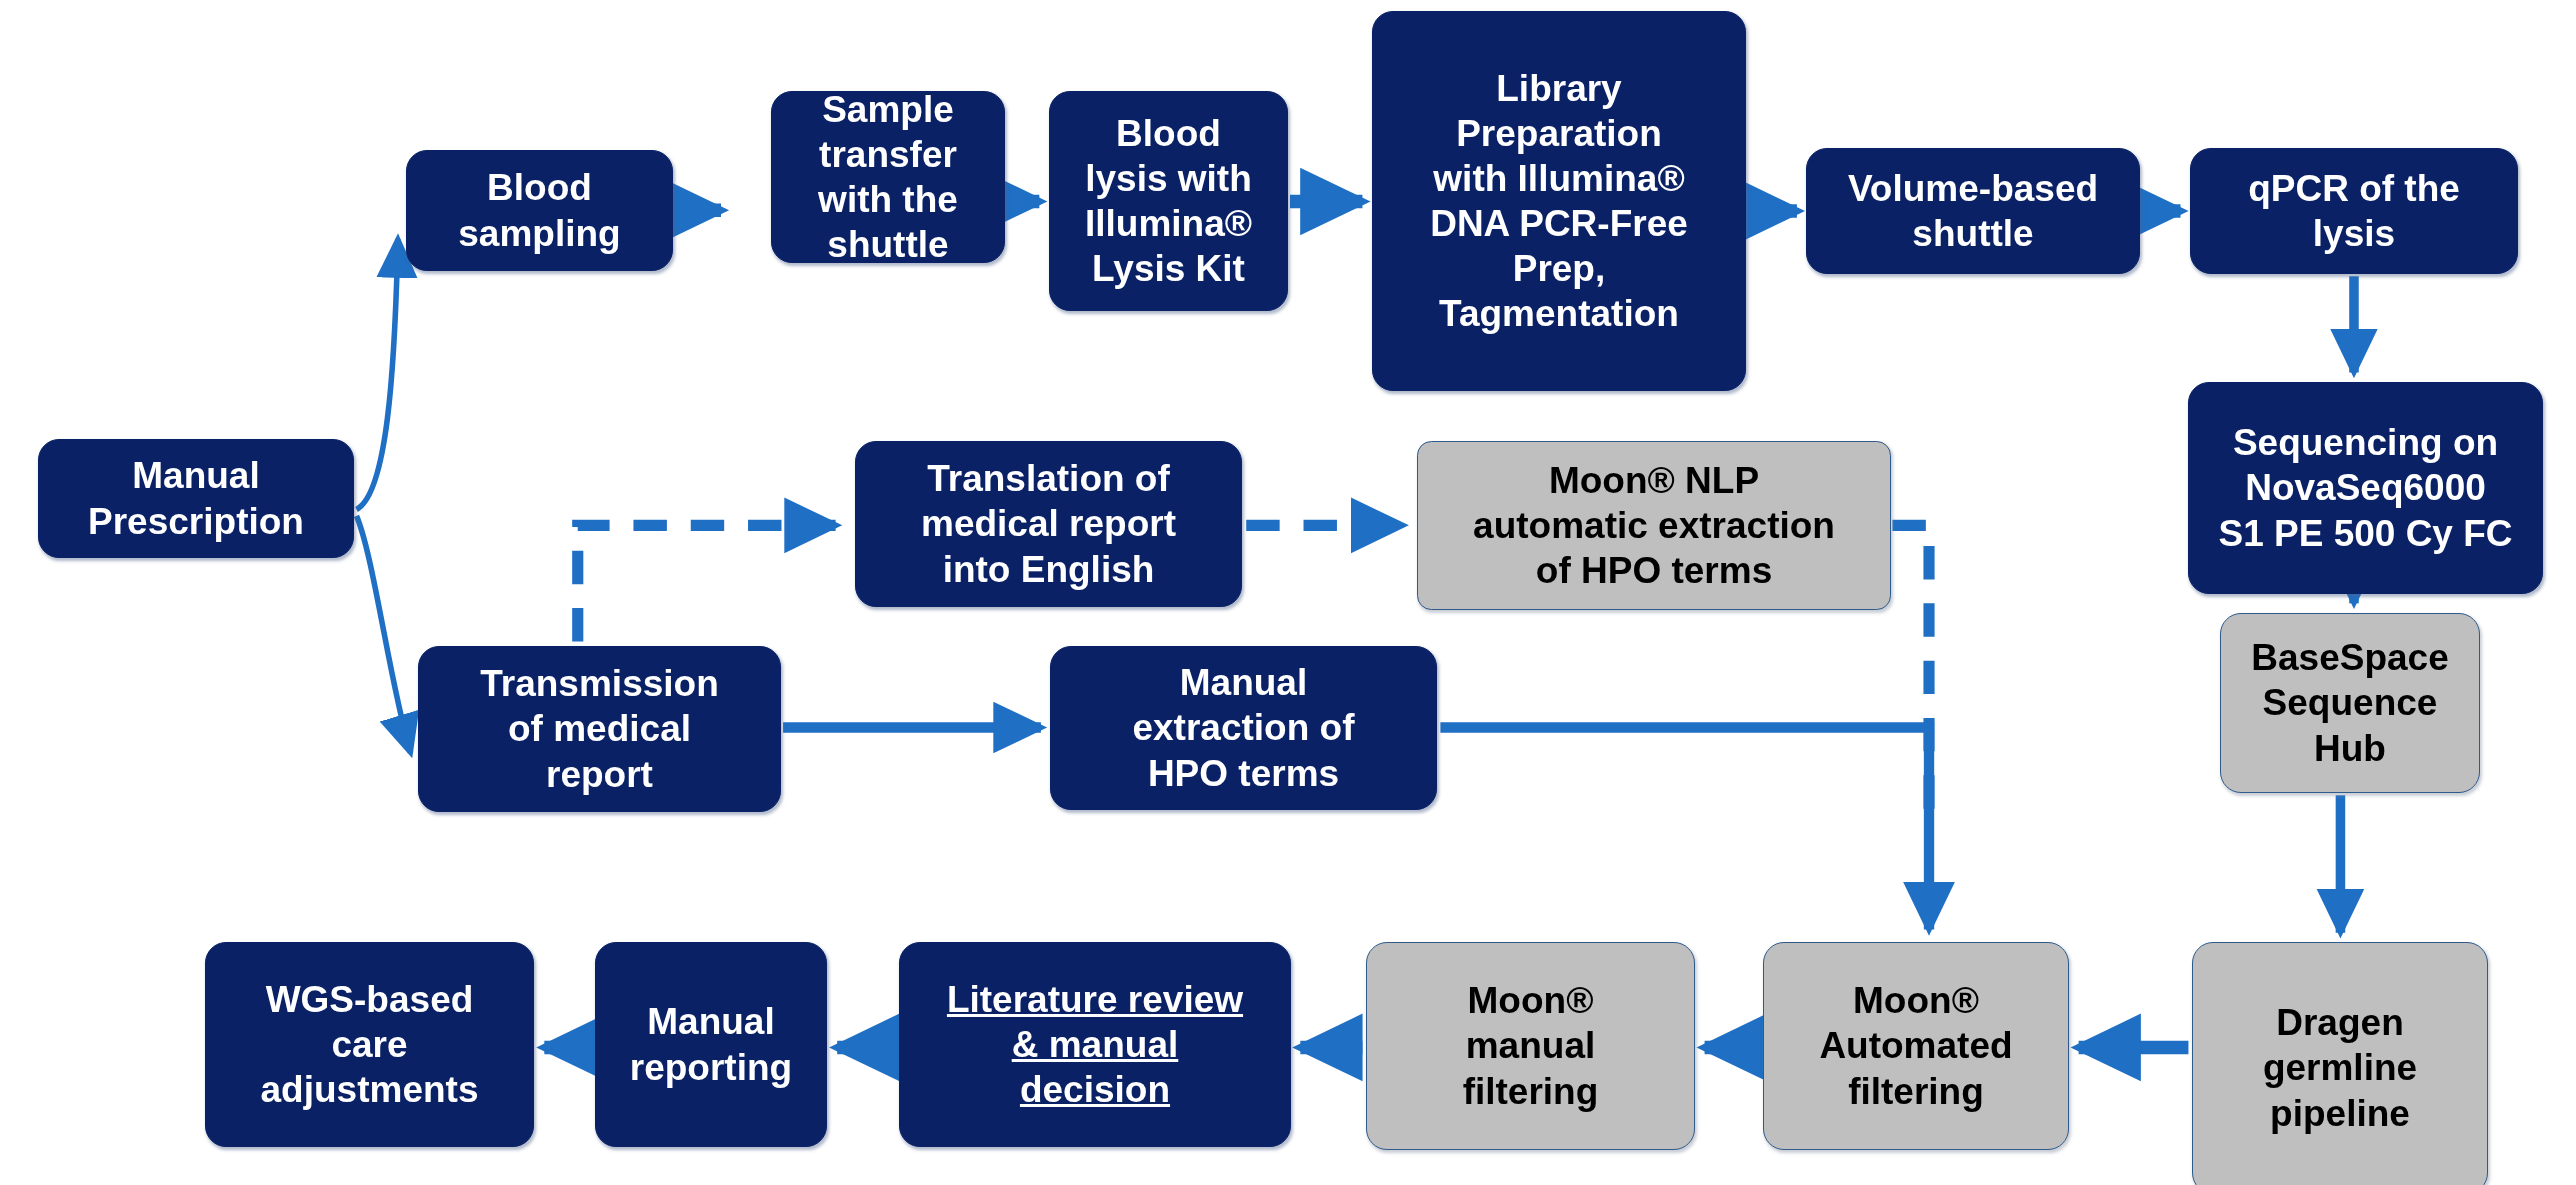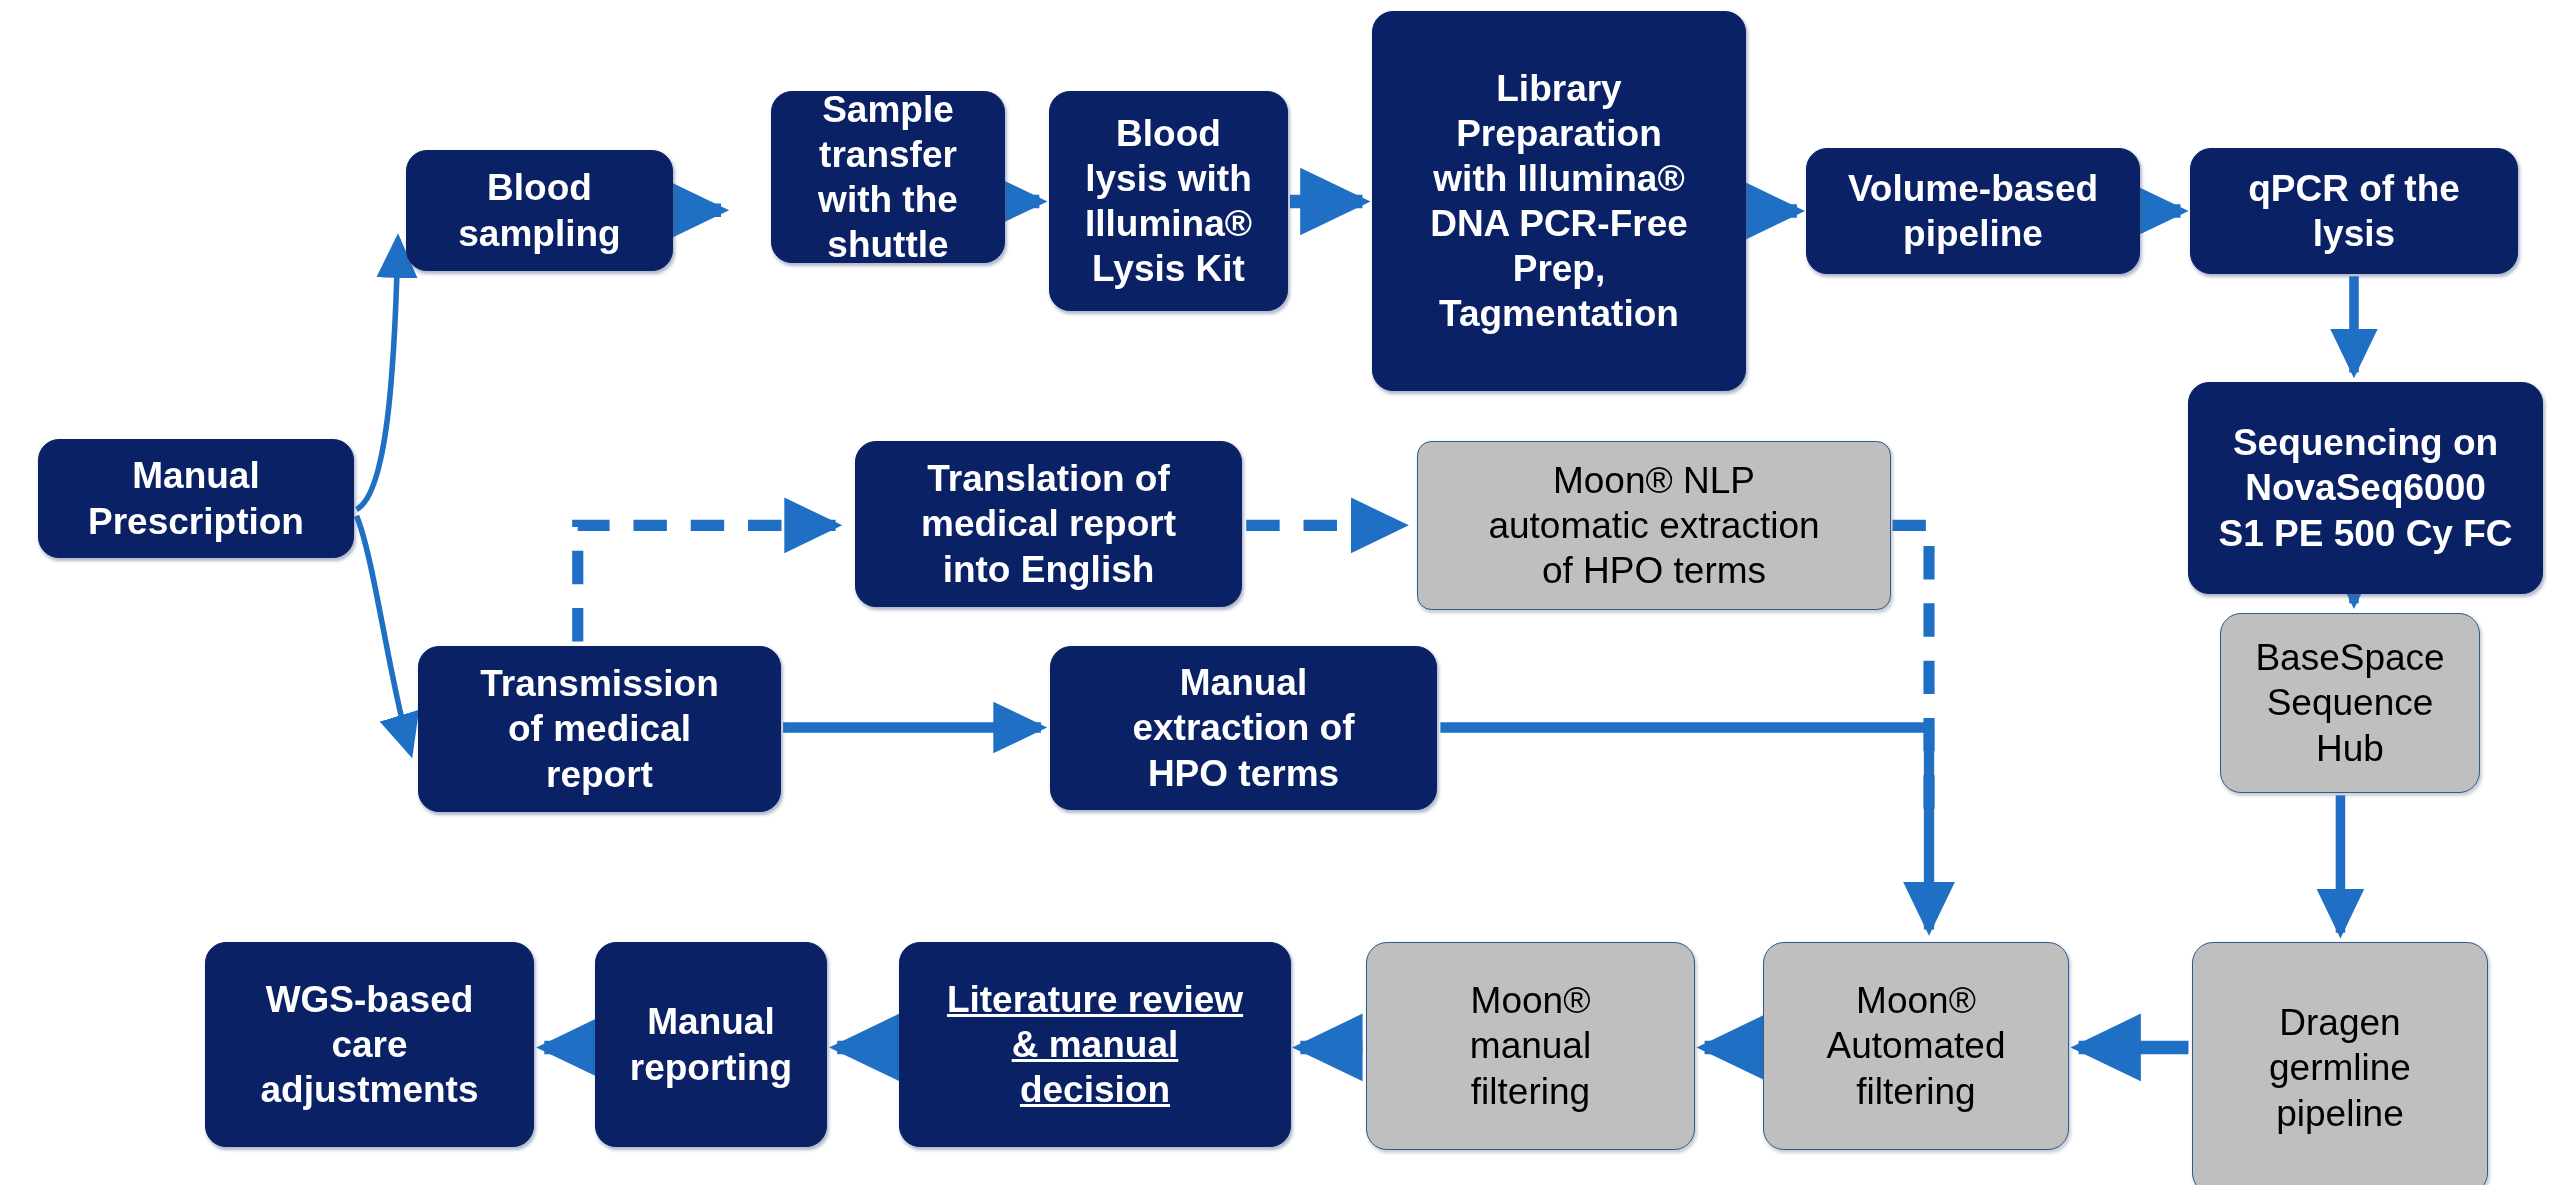--- a/index.html
+++ b/index.html
@@ -32,21 +32,21 @@
   .node.navy {
     background: #0A2166;
     color: #ffffff;
     font-weight: 700;
     border: 0.8px solid #0A2166;
     box-shadow: 1.6px 2.4px 3.2px rgba(80,100,140,0.45);
   }
   .node.gray {
     background: #BFBFBF;
     color: #000000;
-    font-weight: 400;
+    font-weight: 700;
     border: 1.6px solid #2E5B8C;
     box-shadow: 1.6px 2.4px 3.2px rgba(120,130,150,0.40);
   }
   .svg-layer {
     position: absolute;
     left: 0;
     top: 0;
     width: 2576px;
     height: 1186px;
     z-index: 1;
@@ -126,21 +126,21 @@
 Lysis Kit</div>
 
   <div class="node navy" style="left:1372px; top:11px; width:374px; height:380px; font-size:37px;">Library
 Preparation
 with Illumina®
 DNA PCR-Free
 Prep,
 Tagmentation</div>
 
   <div class="node navy" style="left:1806px; top:148px; width:334px; height:126px; font-size:37px;">Volume-based
-pipeline</div>
+shuttle</div>
 
   <div class="node navy" style="left:2190px; top:148px; width:328px; height:126px; font-size:37px;">qPCR of the
 lysis</div>
 
   <div class="node navy" style="left:2188px; top:382px; width:355px; height:212px; font-size:37px;">Sequencing on
 NovaSeq6000
 S1 PE 500 Cy FC</div>
 
   <div class="node gray" style="left:2220px; top:613px; width:260px; height:180px; font-size:37px;">BaseSpace
 Sequence

